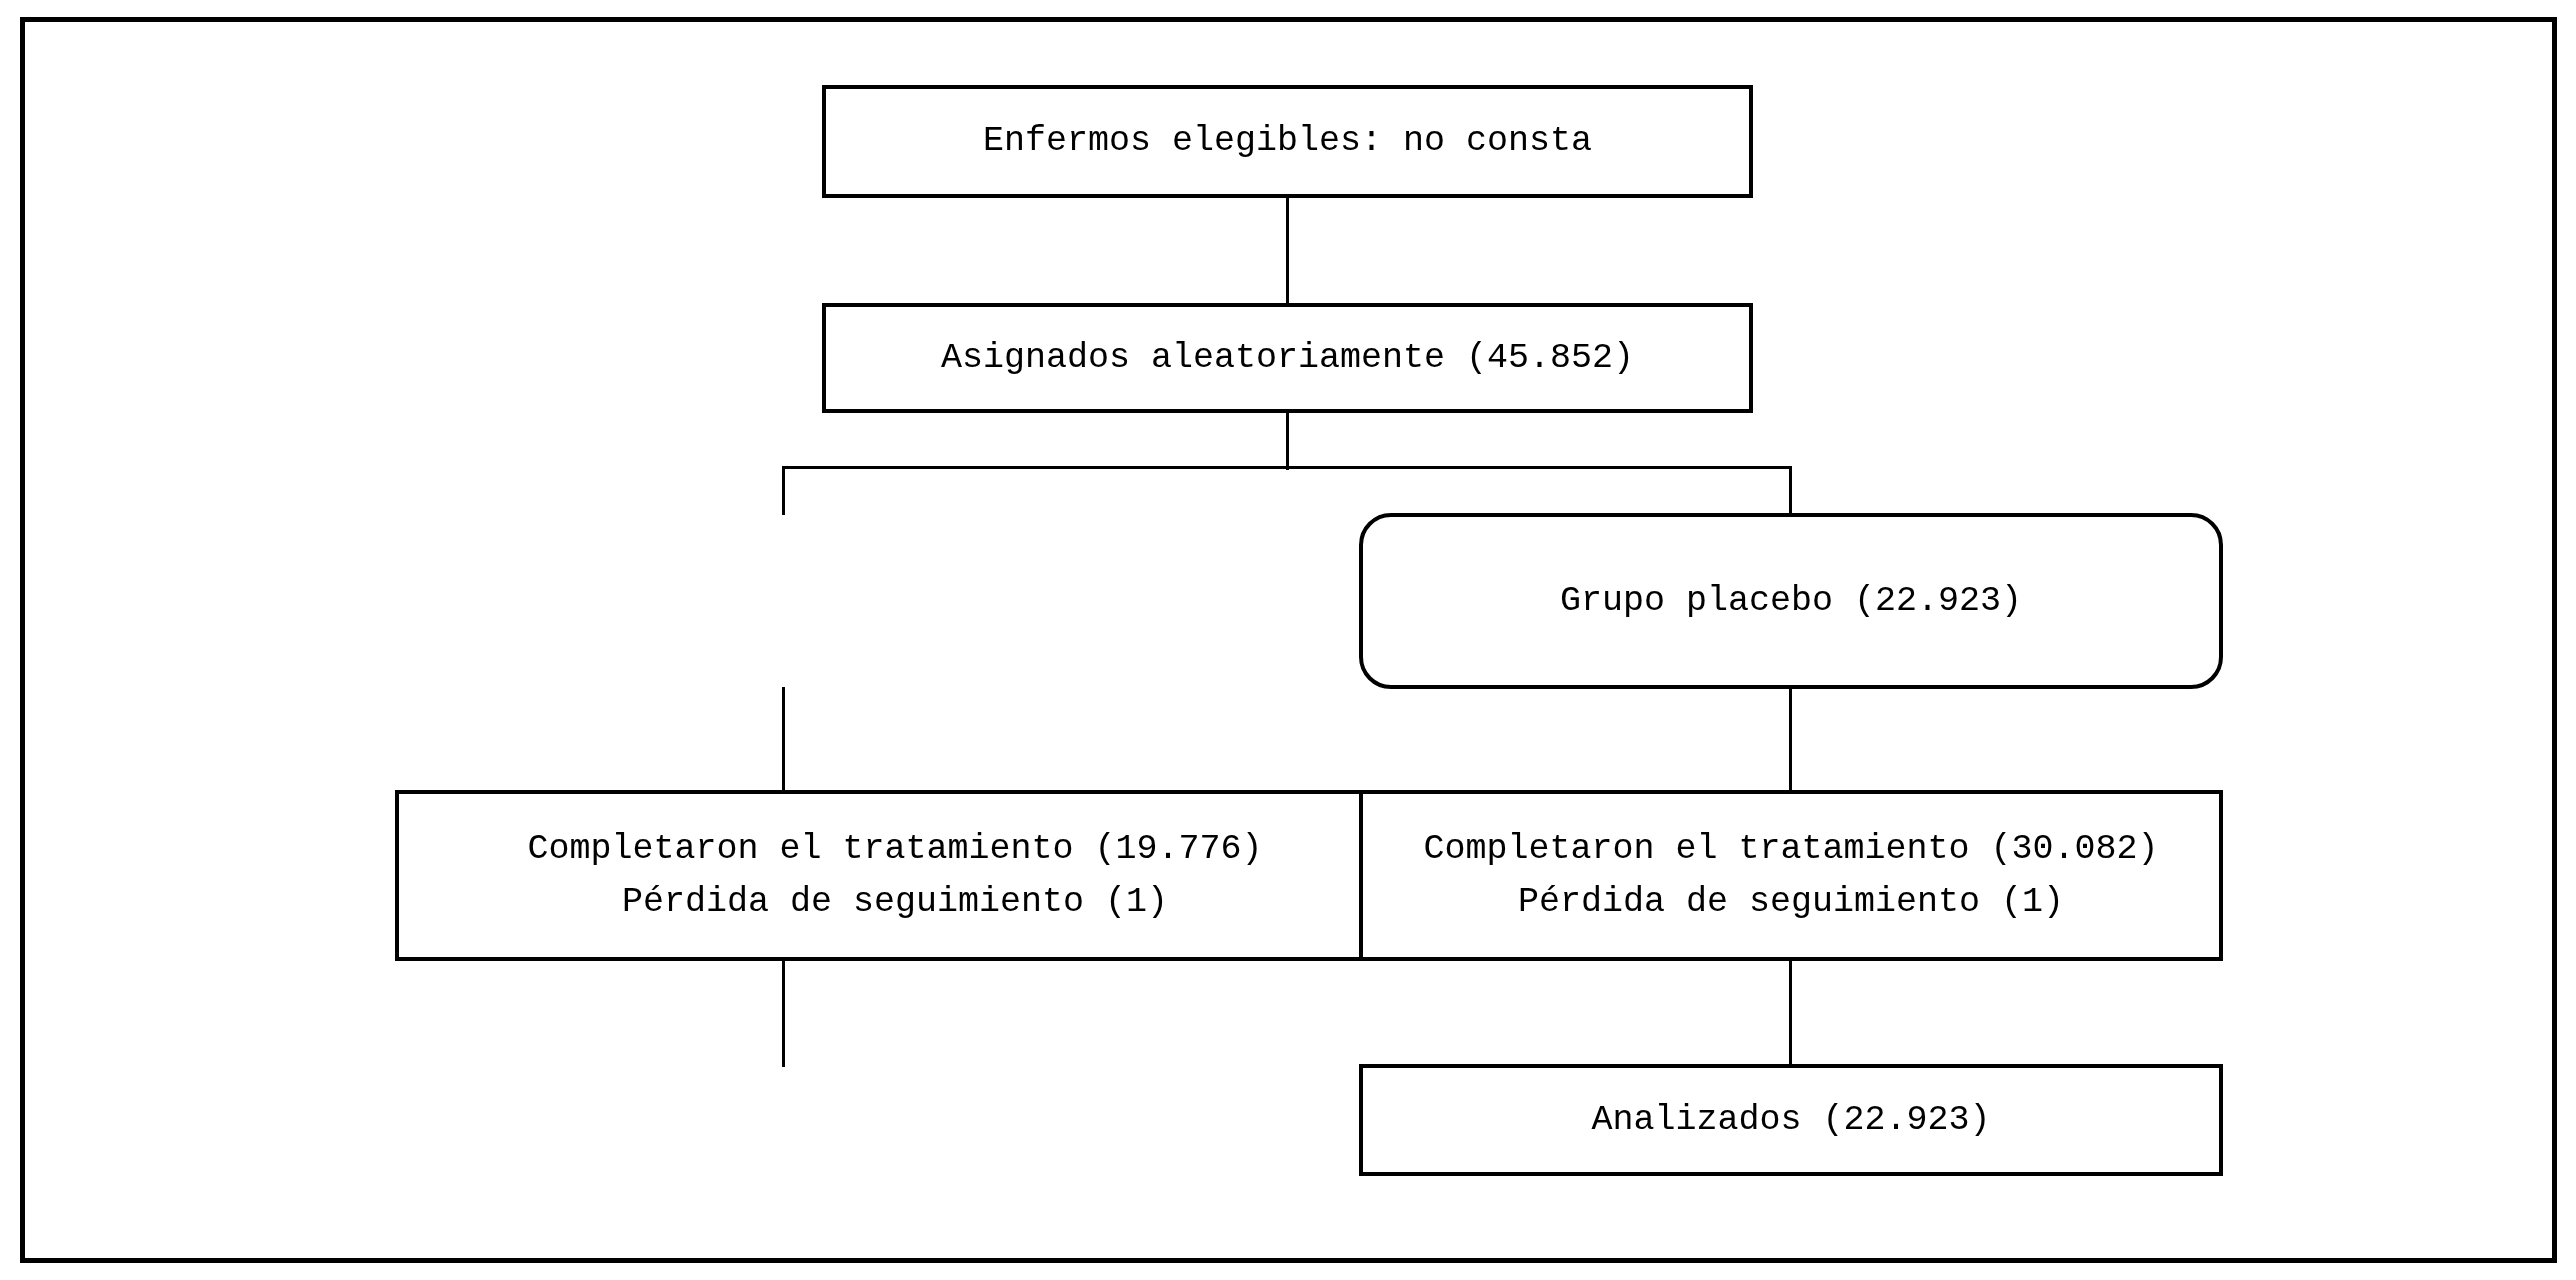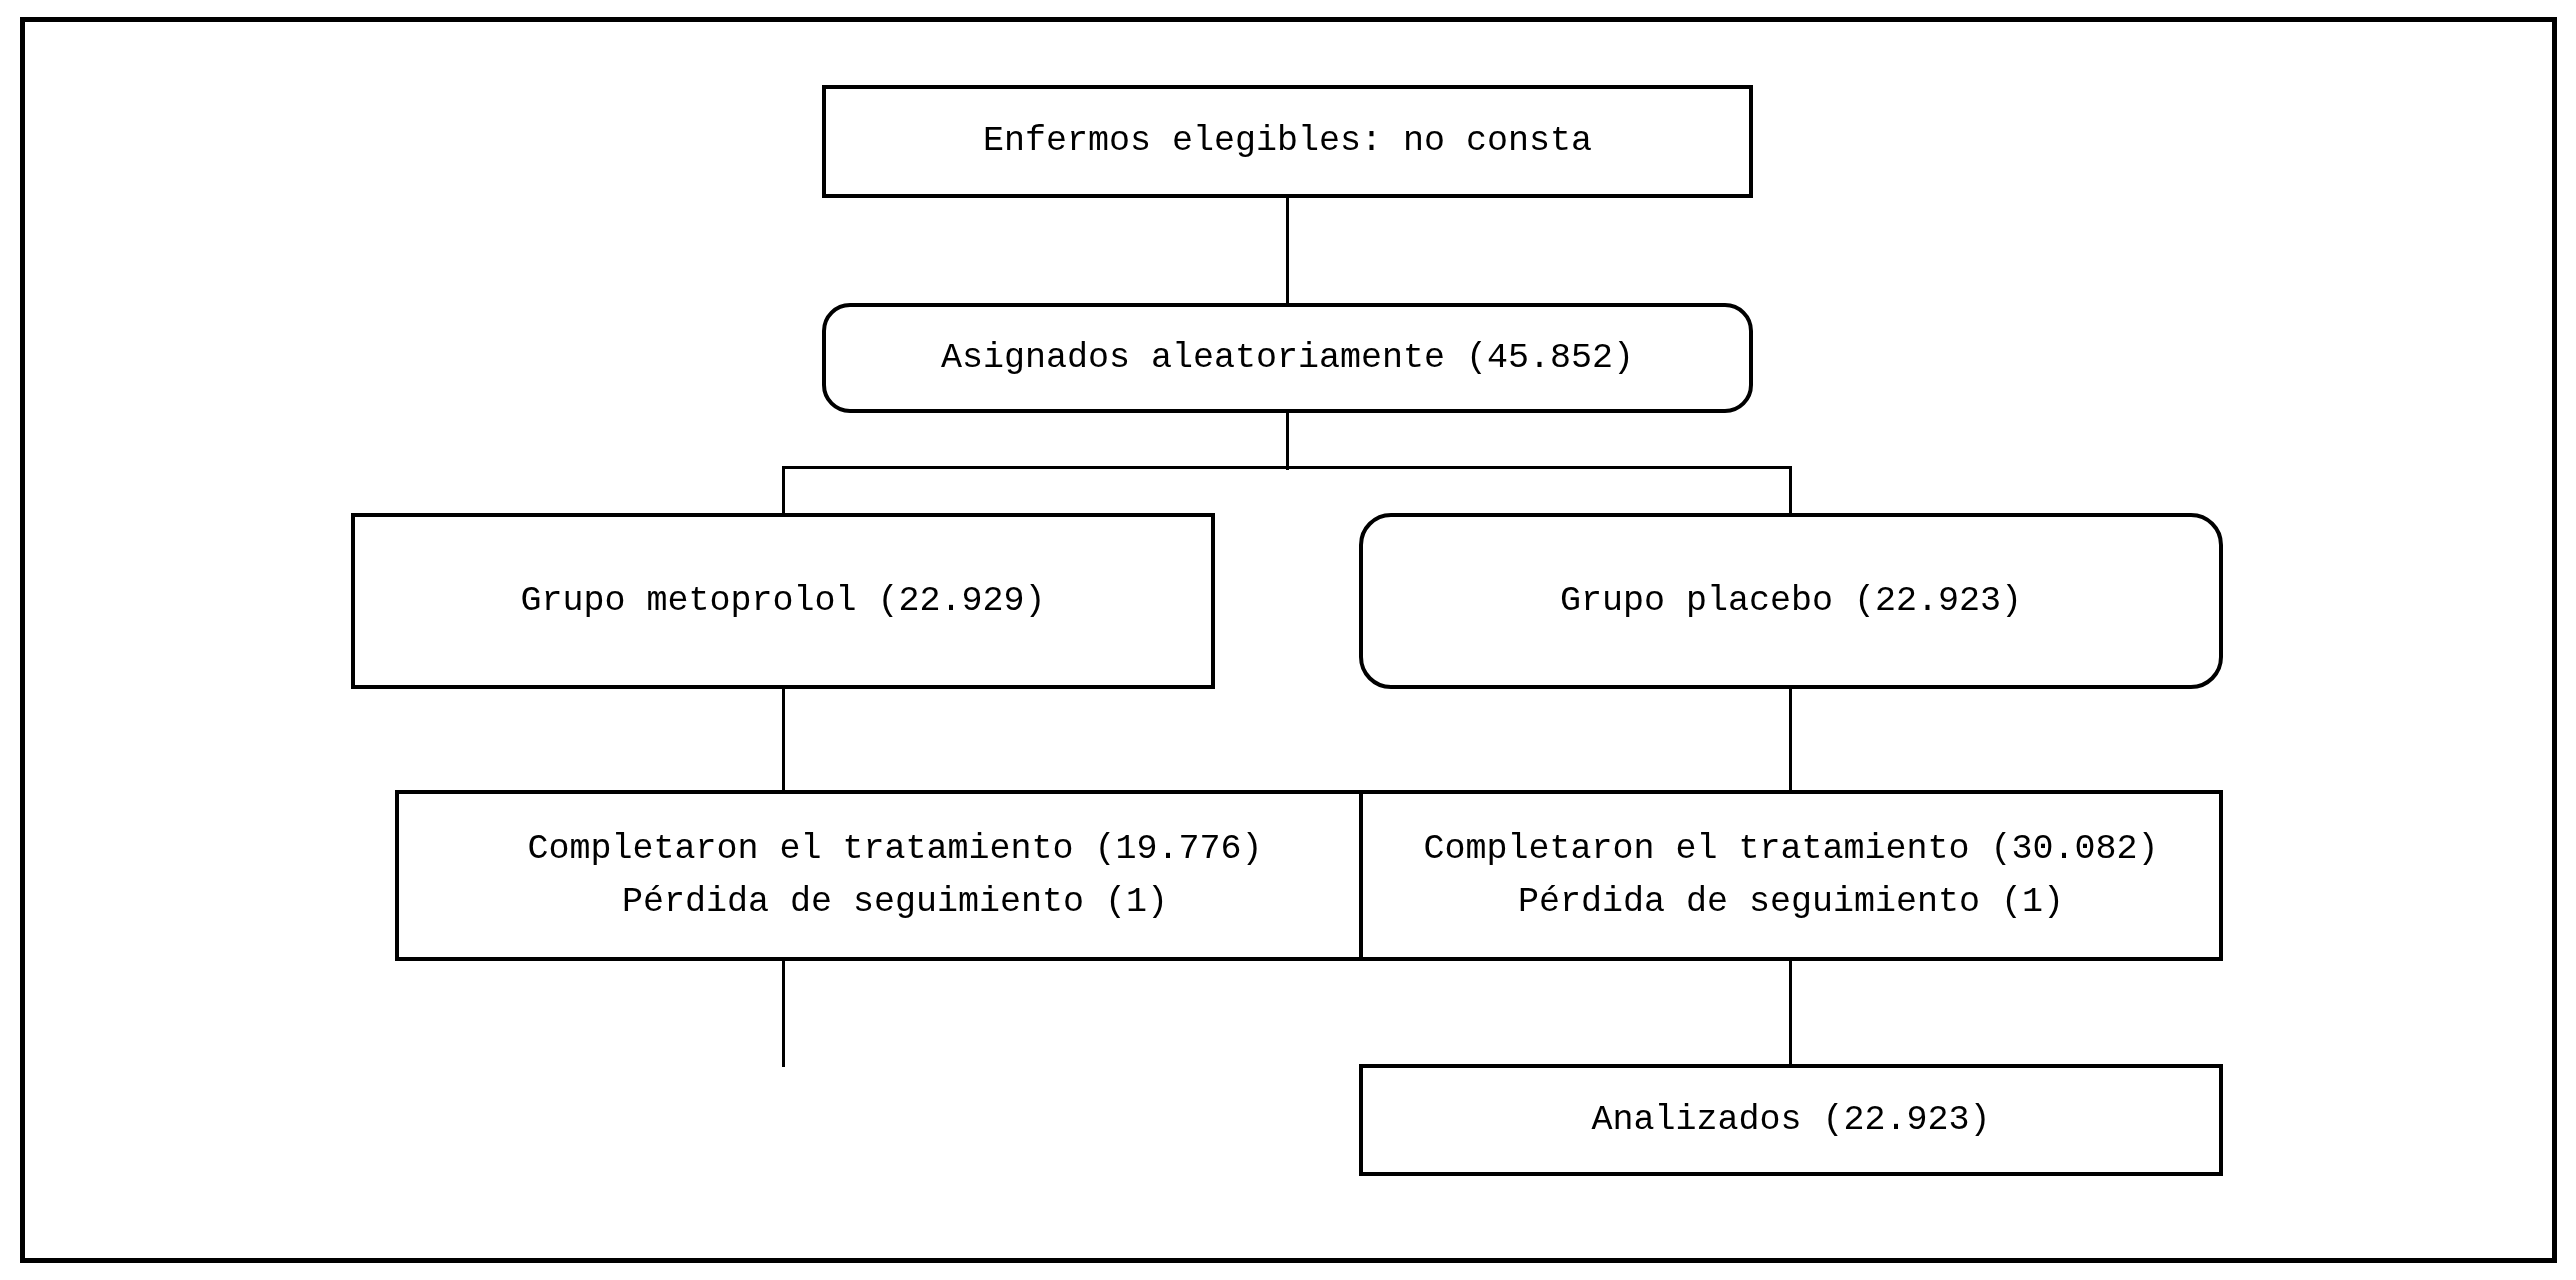--- a/index.html
+++ b/index.html
@@ -40,21 +40,21 @@
     font-family: Liberation Mono, monospace;
   }
   .line {
     position: absolute;
     background: #000000;
     z-index: 1;
   }
 
   
   .box-eligible        { left: 822px; top: 85px;  width: 931px; height: 113px; }
-  .box-randomized      { left: 822px; top: 303px;  width: 931px; height: 110px; border-radius: 28px; }
+  .box-randomized      { left: 822px; top: 303px;  width: 931px; height: 110px; }
   .box-group-left      { left: 351px;  top: 513px;  width: 864px; height: 176px; }
   .box-group-right     { left: 1359px; top: 513px;  width: 864px; height: 176px; border-radius: 32px; }
   .box-completed-left  { left: 351px;  top: 790px; width: 1000px; height: 171px; margin-left: 44px; }
   .box-completed-right { left: 1359px; top: 790px; width: 864px; height: 171px; }
   .box-analyzed-left   { left: 351px;  top: 1064px; width: 864px; height: 112px; }
   .box-analyzed-right  { left: 1359px; top: 1064px; width: 864px; height: 112px; }
 
   
   .v-eligible-randomized { left: 1286px; top: 197px;  width: 3.2px;    height: 109px; }
   .v-randomized-branch   { left: 1286px; top: 409px;  width: 3.2px;    height: 61px;  }
@@ -84,23 +84,20 @@
   <div class="line v-completed-analyzed-r"></div>
 
   <div class="box box-eligible">
     <span>Enfermos elegibles: no consta</span>
   </div>
 
   <div class="box box-randomized">
     <span>Asignados aleatoriamente (45.852)</span>
   </div>
 
-  <div class="box box-group-left">
-    <span>Grupo metoprolol (22.929)</span>
-  </div>
 
   <div class="box box-group-right">
     <span>Grupo placebo (22.923)</span>
   </div>
 
   <div class="box box-completed-left">
     <span>Completaron el tratamiento (19.776)</span>
     <span>Pérdida de seguimiento (1)</span>
   </div>
 

